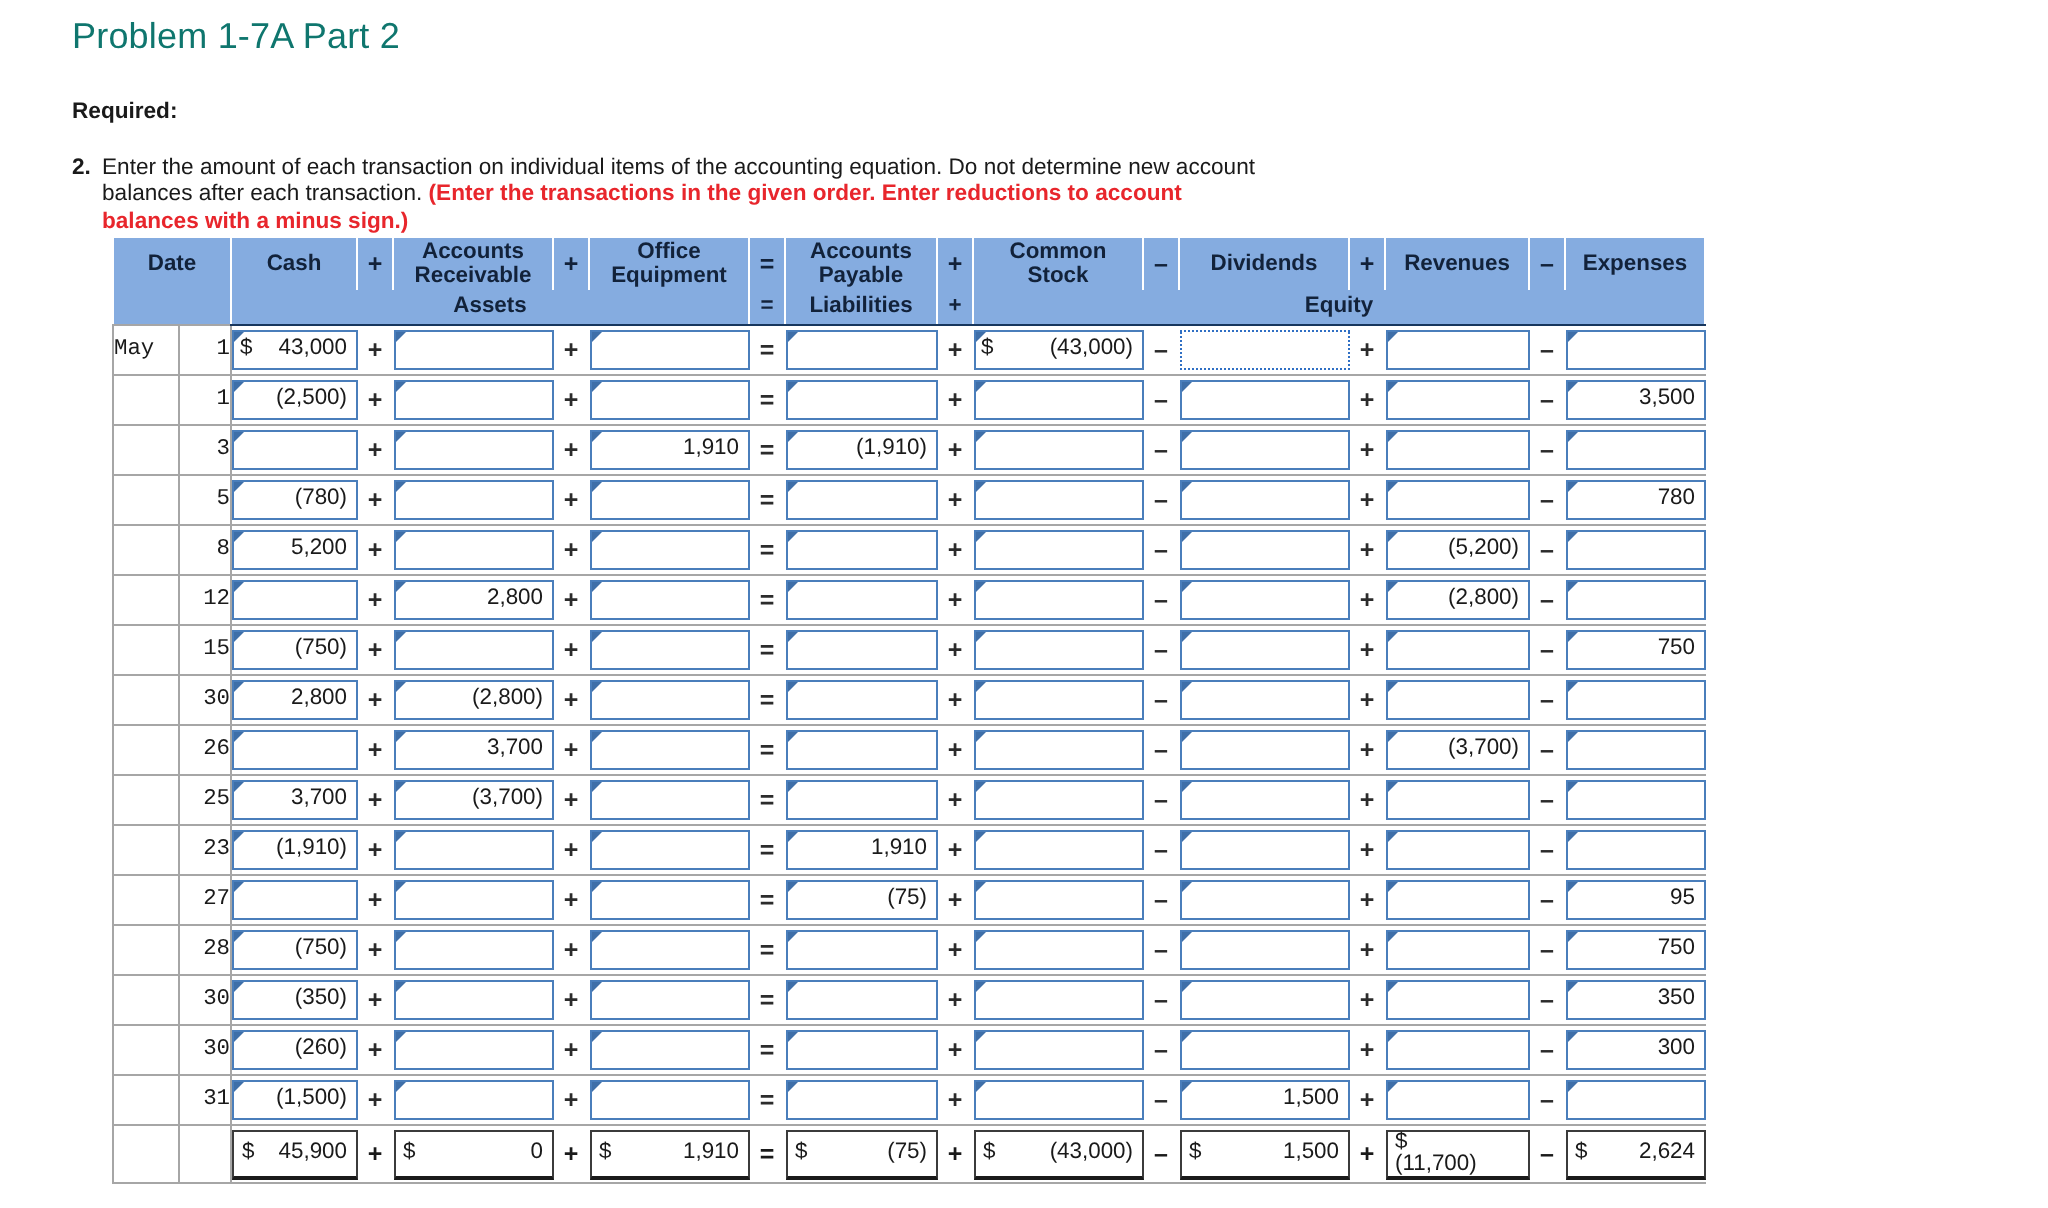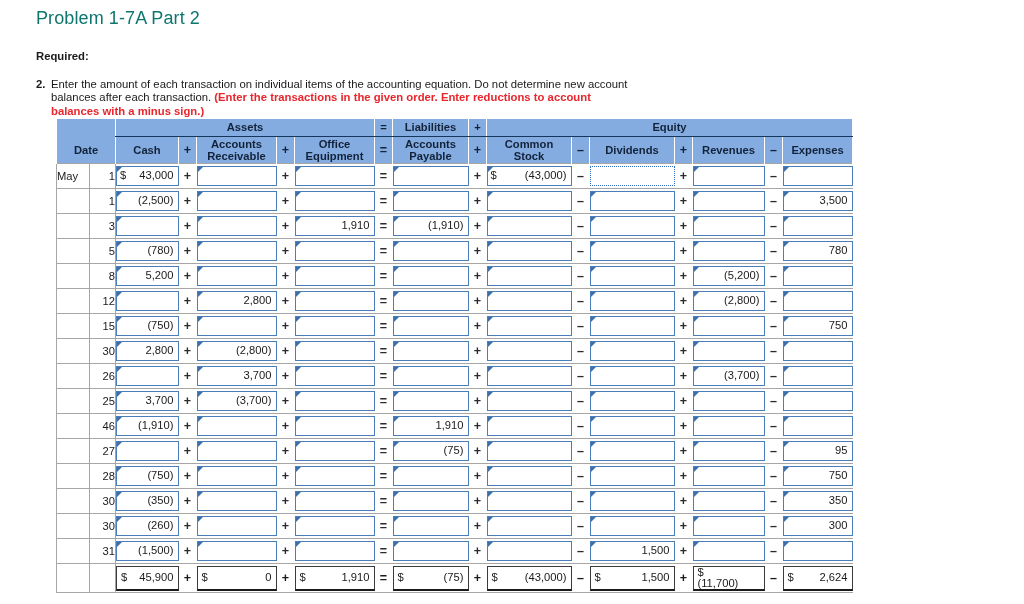--- a/index.html
+++ b/index.html
@@ -98,20 +98,21 @@
     background: #ffffff;
   }
 
   
   .date-month, .date-day {
     border-top: 1px solid #a6a6a6;
     border-bottom: 1px solid #a6a6a6;
     background: #ffffff;
     font-size: 11.2px;
     height: 24px;
+    font-family: Liberation Mono, monospace;
   }
   .date-month {
     padding-left: 4px;
     text-align: left;
     border-left: 1px solid #a6a6a6;
   }
   .date-day {
     padding-right: 5px;
     text-align: right;
     border-left: 1px solid #a6a6a6;
@@ -239,59 +240,59 @@
       <col style="width:18px">
     <col style="width:85px">
       <col style="width:18px">
     <col style="width:72px">
       <col style="width:18px">
     <col style="width:70px">
   </colgroup>
 
   <tbody>
       <tr>
+    <td class="hdr hdr-sub" colspan="2">Date</td>
+    <td class="hdr hdr-sub">Cash</td>
+    <td class="hdr hdr-sub hdr-op">+</td>
+    <td class="hdr hdr-sub">
+          <span style="display:block">Accounts</span>
+          <span style="display:block">Receivable</span>
+        </td>
+    <td class="hdr hdr-sub hdr-op">+</td>
+    <td class="hdr hdr-sub">
+          <span style="display:block">Office</span>
+          <span style="display:block">Equipment</span>
+        </td>
+    <td class="hdr hdr-sub hdr-op">=</td>
+    <td class="hdr hdr-sub">
+          <span style="display:block">Accounts</span>
+          <span style="display:block">Payable</span>
+        </td>
+    <td class="hdr hdr-sub hdr-op">+</td>
+    <td class="hdr hdr-sub">
+          <span style="display:block">Common</span>
+          <span style="display:block">Stock</span>
+        </td>
+    <td class="hdr hdr-sub hdr-op">–</td>
+    <td class="hdr hdr-sub">Dividends</td>
+    <td class="hdr hdr-sub hdr-op">+</td>
+    <td class="hdr hdr-sub">Revenues</td>
+    <td class="hdr hdr-sub hdr-op">–</td>
+    <td class="hdr hdr-sub">Expenses</td>
+  </tr>
+
+  <tr>
     <td class="hdr hdr-top hdr-top-blank" colspan="2"></td>
     <td class="hdr hdr-top hdr-group" colspan="5">Assets</td>
     <td class="hdr hdr-top hdr-group">=</td>
     <td class="hdr hdr-top hdr-group">Liabilities</td>
     <td class="hdr hdr-top hdr-group">+</td>
     <td class="hdr hdr-top hdr-group" colspan="7">Equity</td>
   </tr>
 
-  <tr>
-    <td class="hdr hdr-sub" colspan="2">Date</td>
-    <td class="hdr hdr-sub">Cash</td>
-    <td class="hdr hdr-sub hdr-op">+</td>
-    <td class="hdr hdr-sub">
-          <span style="display:block">Accounts</span>
-          <span style="display:block">Receivable</span>
-        </td>
-    <td class="hdr hdr-sub hdr-op">+</td>
-    <td class="hdr hdr-sub">
-          <span style="display:block">Office</span>
-          <span style="display:block">Equipment</span>
-        </td>
-    <td class="hdr hdr-sub hdr-op">=</td>
-    <td class="hdr hdr-sub">
-          <span style="display:block">Accounts</span>
-          <span style="display:block">Payable</span>
-        </td>
-    <td class="hdr hdr-sub hdr-op">+</td>
-    <td class="hdr hdr-sub">
-          <span style="display:block">Common</span>
-          <span style="display:block">Stock</span>
-        </td>
-    <td class="hdr hdr-sub hdr-op">–</td>
-    <td class="hdr hdr-sub">Dividends</td>
-    <td class="hdr hdr-sub hdr-op">+</td>
-    <td class="hdr hdr-sub">Revenues</td>
-    <td class="hdr hdr-sub hdr-op">–</td>
-    <td class="hdr hdr-sub">Expenses</td>
-  </tr>
-
   </tbody>
     <tbody id="rows-body">
       <tr>
         <td class="date-month">May</td>
         <td class="date-day">1</td>
         <td class="cellwrap">
           <div class="inputcell">
             <span class="money">
               <span class="sym">$</span>
               <span class="amt">43,000</span>
@@ -798,21 +799,21 @@
         </td>
         <td class="op">–</td>
         <td class="cellwrap">
           <div class="inputcell">
             <span></span>
           </div>
         </td>
       </tr>
       <tr>
         <td class="date-month"></td>
-        <td class="date-day">46</td>
+        <td class="date-day">23</td>
         <td class="cellwrap">
           <div class="inputcell">
             <span>(1,910)</span>
           </div>
         </td>
         <td class="op">+</td>
         <td class="cellwrap">
           <div class="inputcell">
             <span></span>
           </div>

